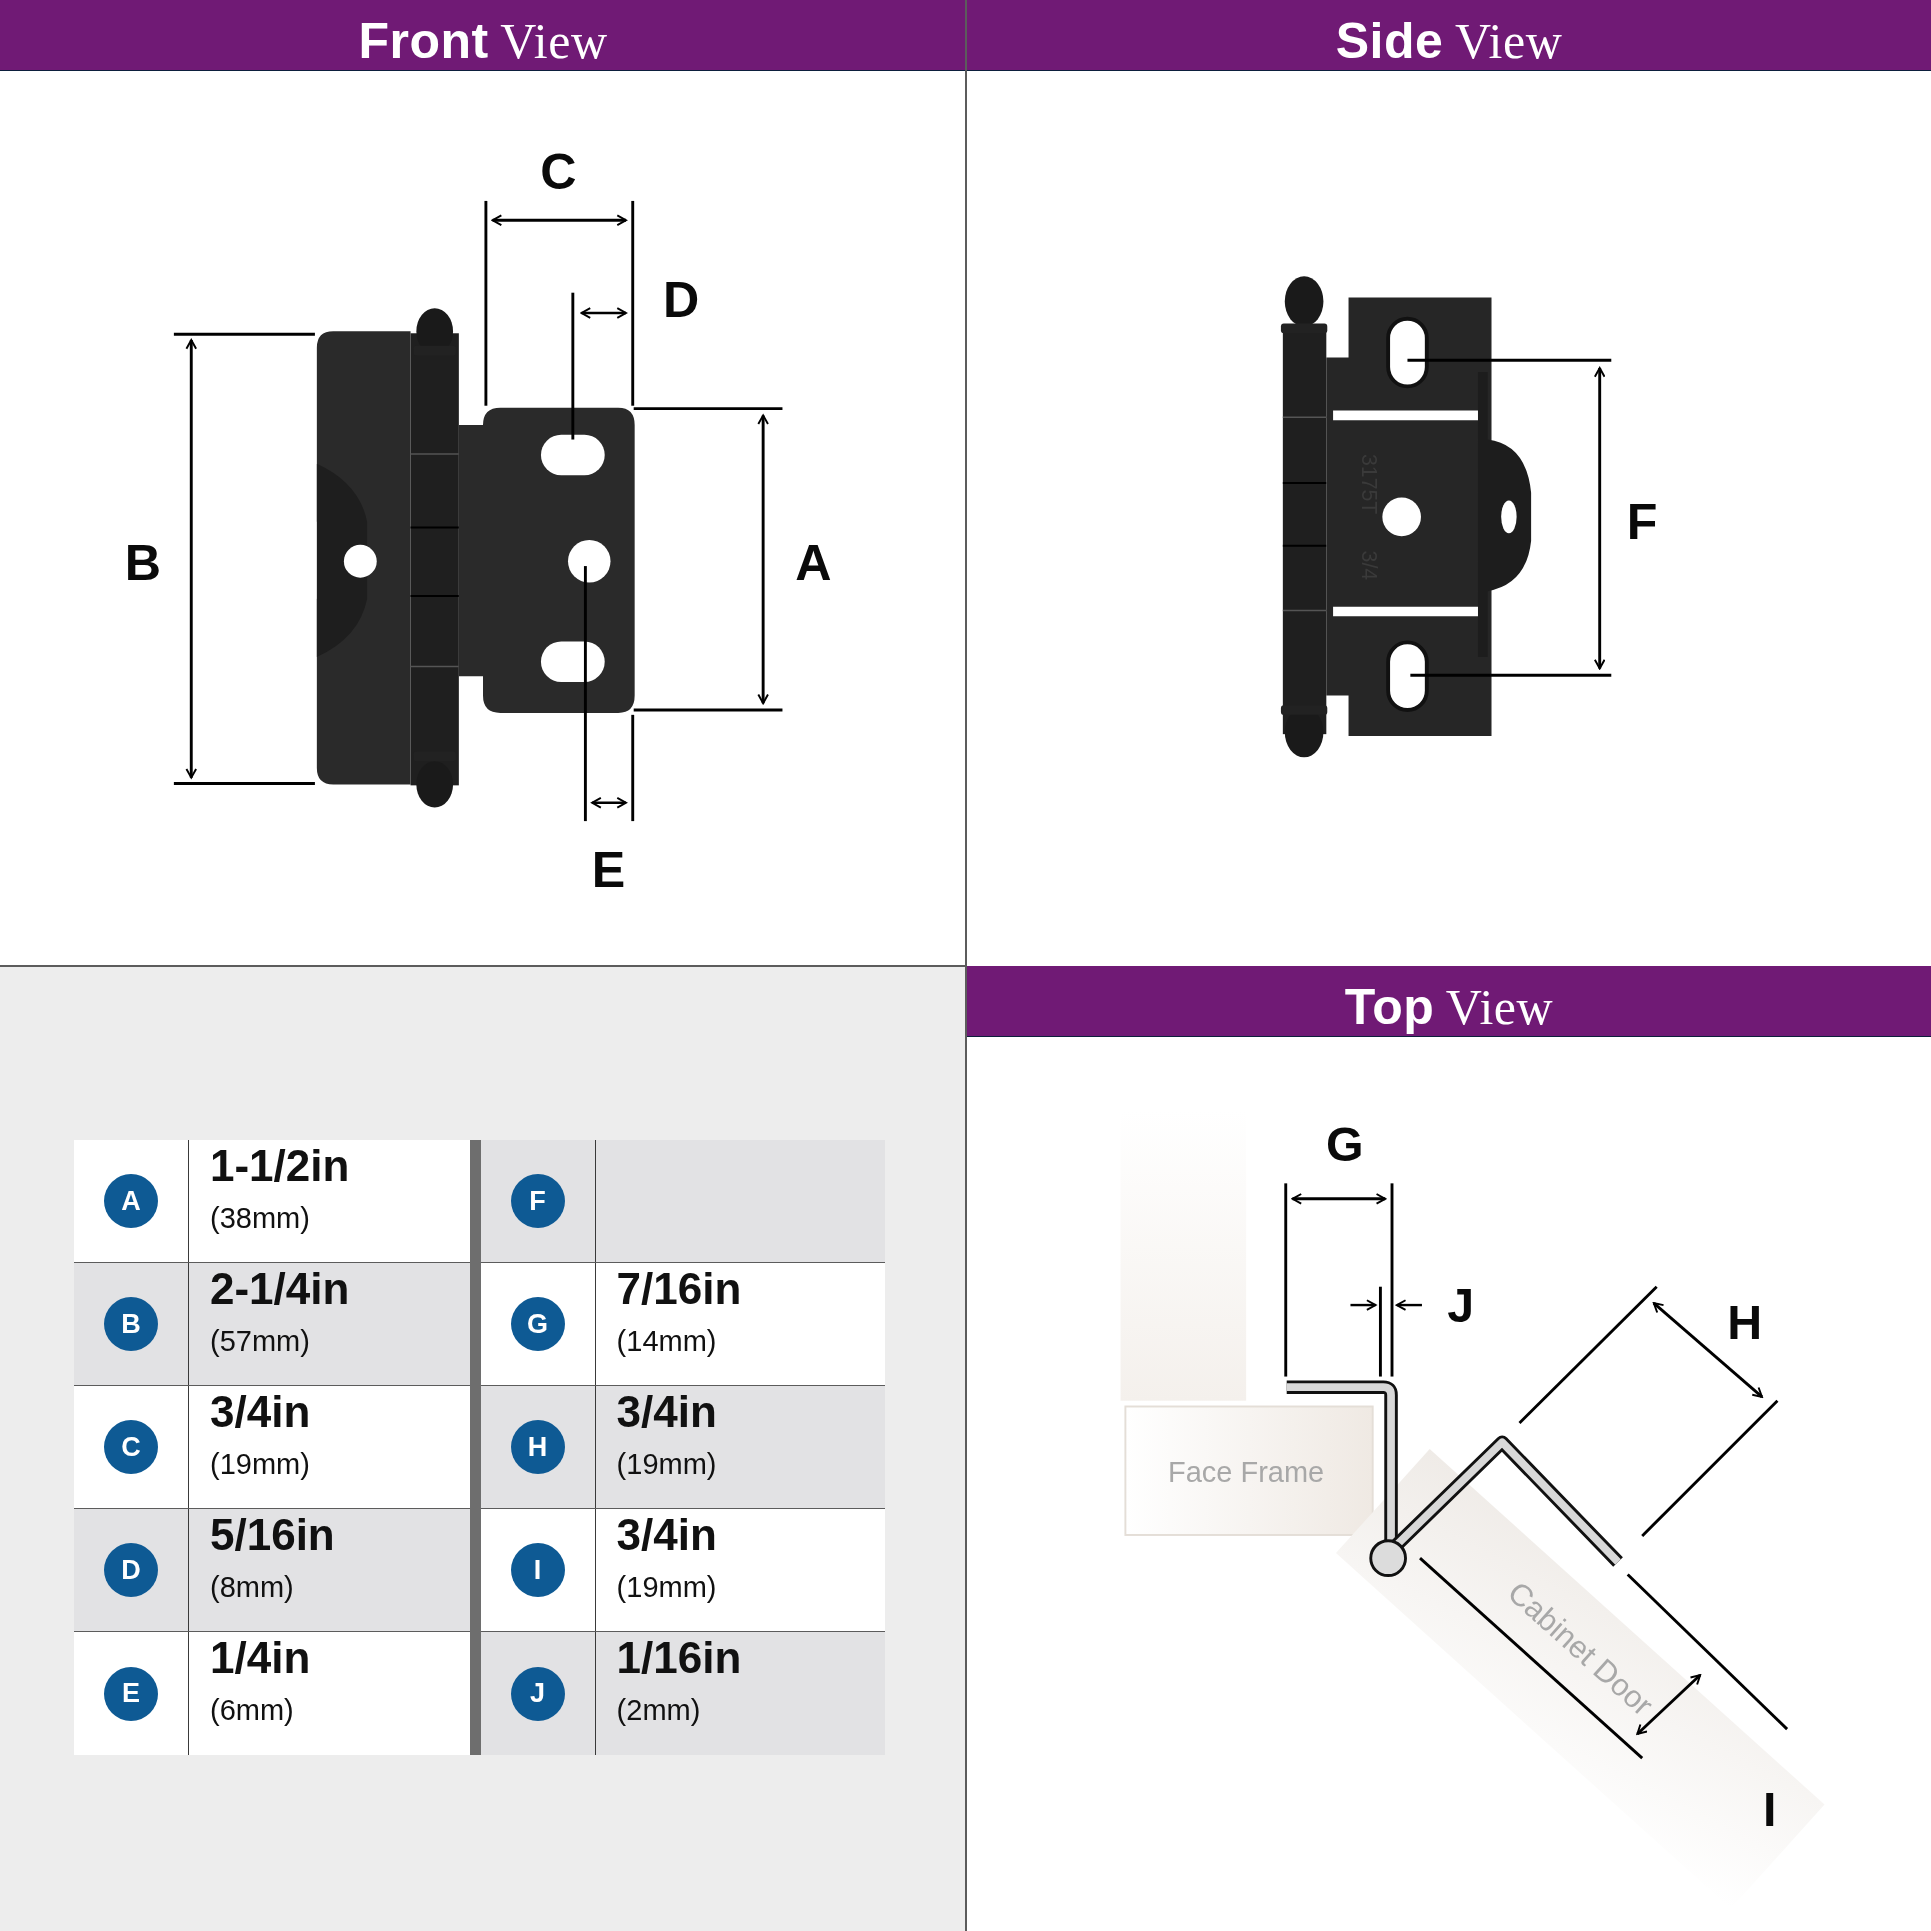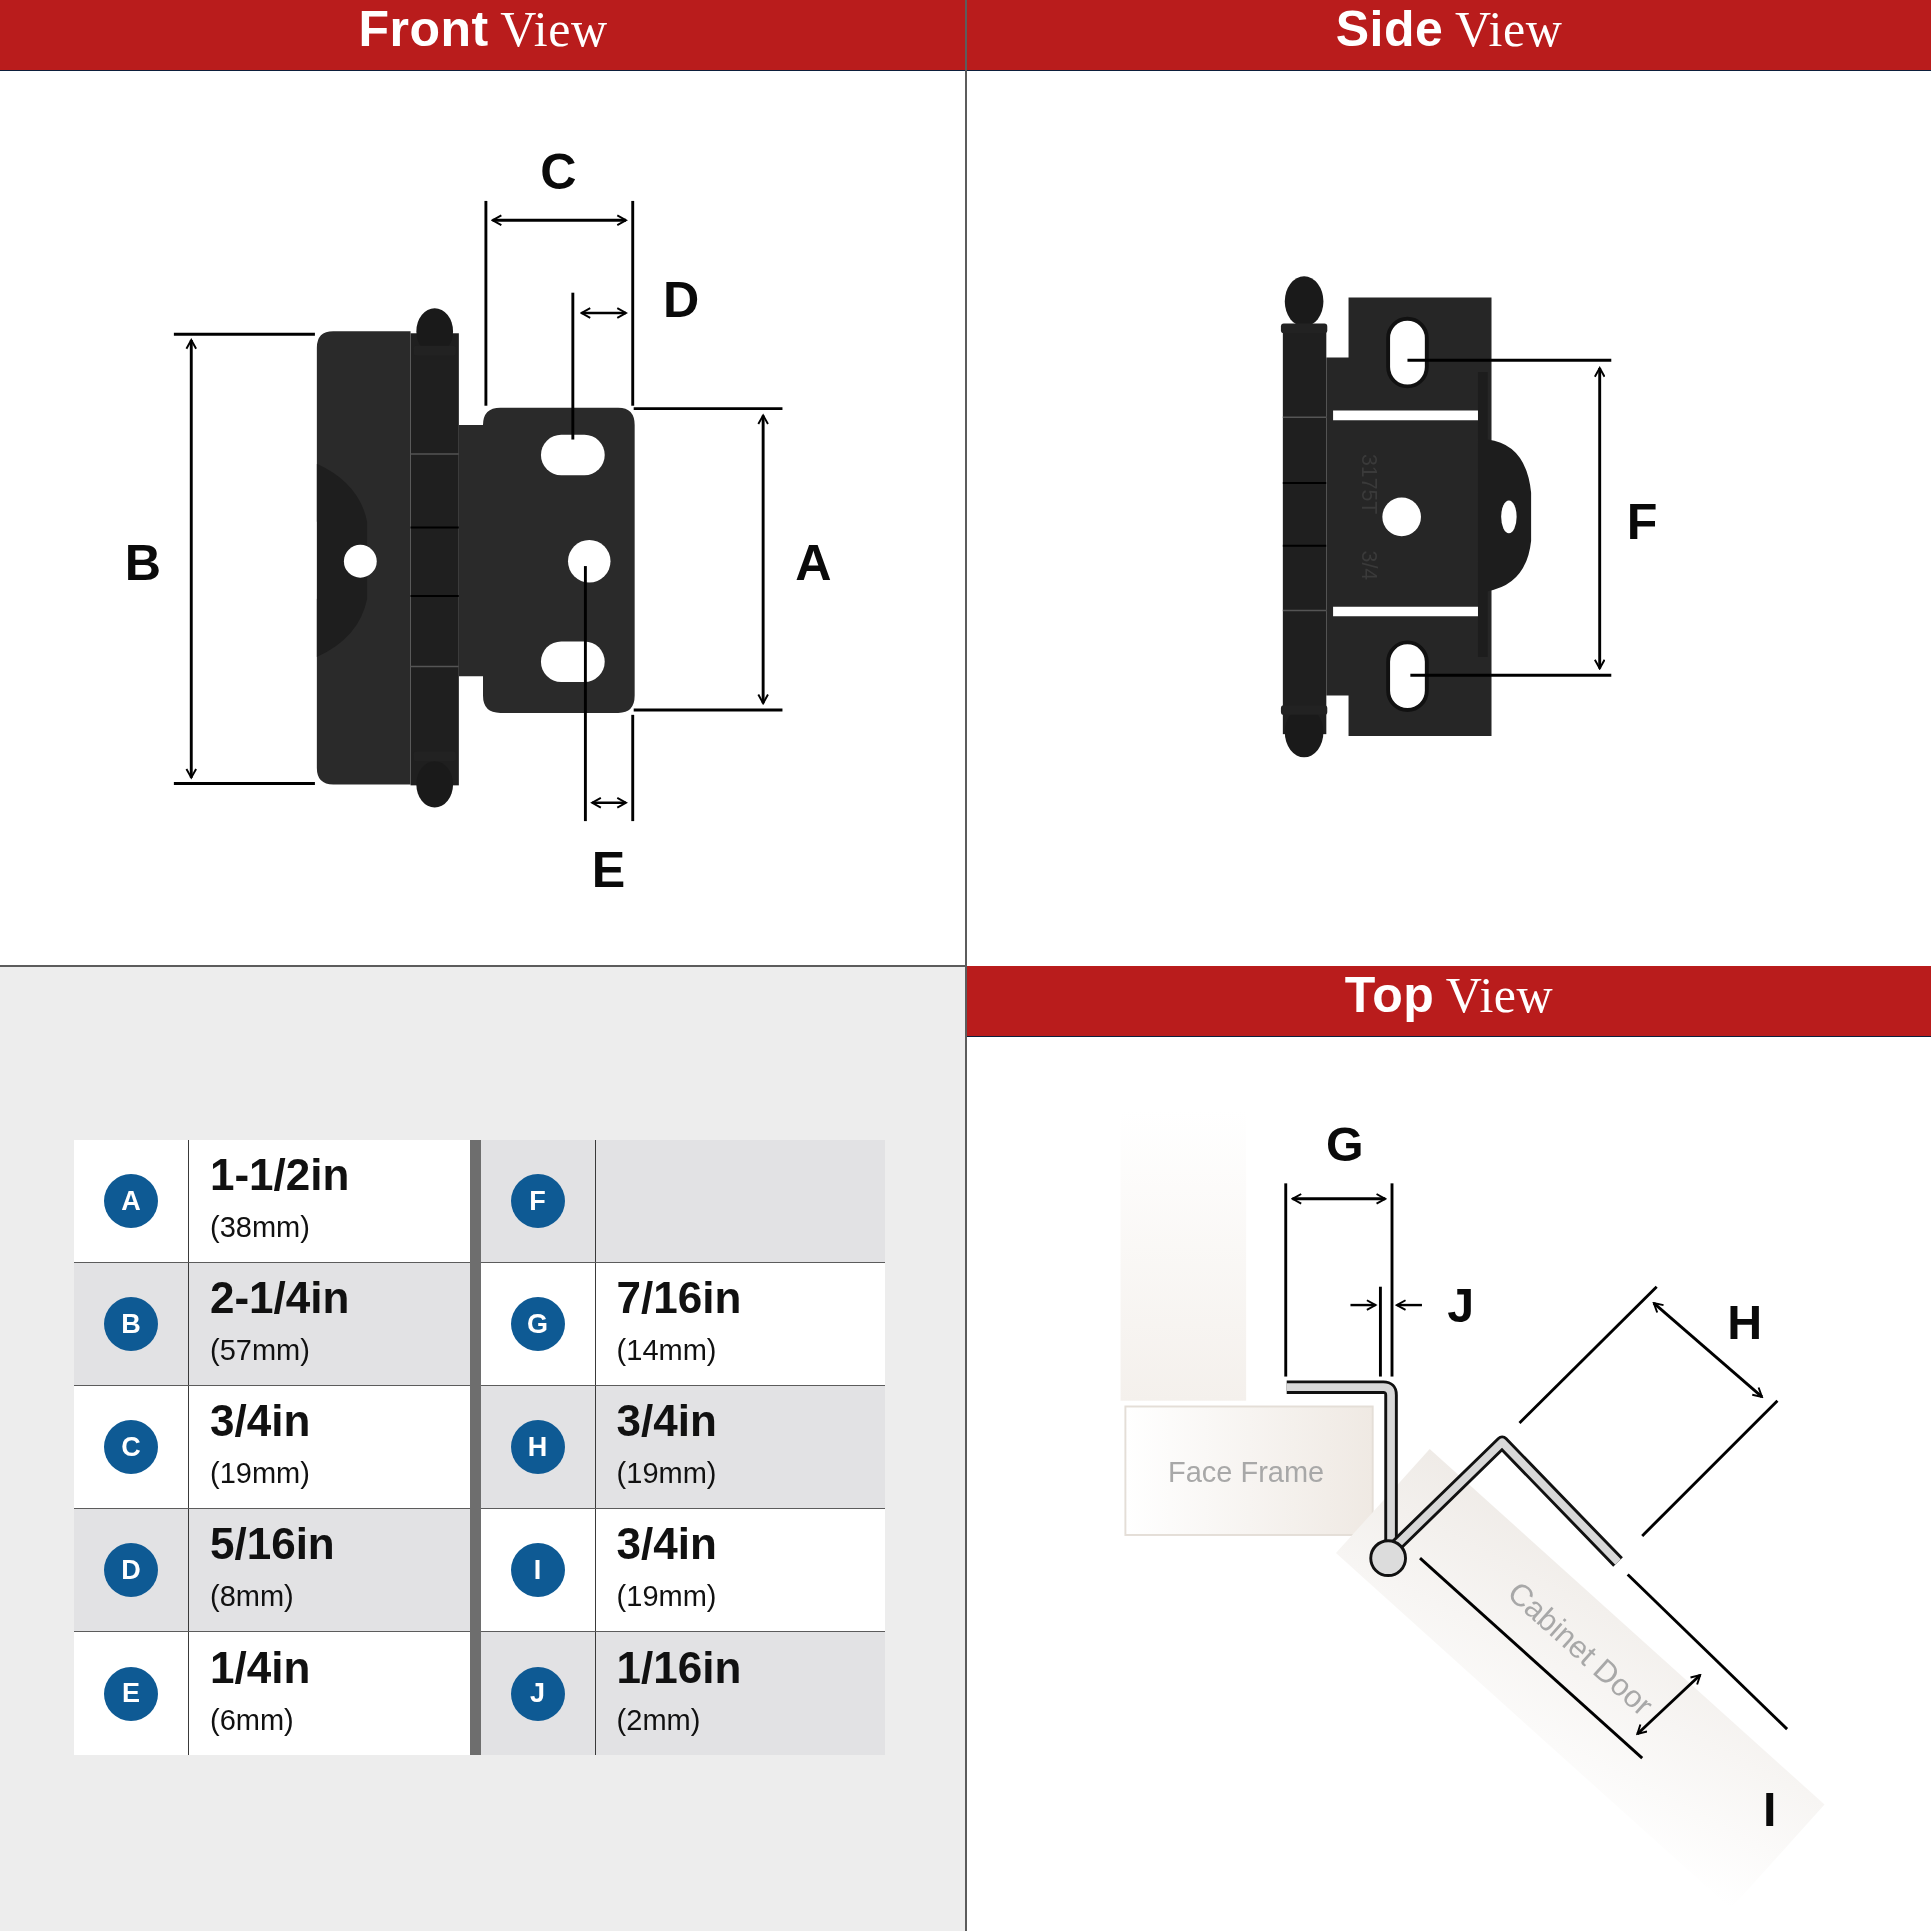--- a/index.html
+++ b/index.html
@@ -11,22 +11,22 @@
     .quad { position: absolute; box-sizing: border-box; }
     #q-front { left: 0; top: 0; width: 966px; height: 966px; background: #fff; }
     #q-side  { left: 966px; top: 0; width: 966px; height: 966px; background: #fff; }
     #q-spec  { left: 0; top: 966px; width: 966px; height: 966px; background: #ededed; }
     #q-top   { left: 966px; top: 966px; width: 966px; height: 966px; background: #fff; }
     .vline { position: absolute; left: 965px; top: 0; width: 1.9px; height: 1931px; background: #5c5c5c; }
     .hline { position: absolute; left: 0; top: 965px; width: 966px; height: 1.9px; background: #5c5c5c; }
 
     .view-header {
       position: absolute; left: 0; top: 0; width: 100%; height: 70px;
-      background: #b91c1c; color: #fff;
-      display: flex; align-items: flex-start; justify-content: center;
+      background: #701a75; color: #fff;
+      display: flex; align-items: flex-end; justify-content: center;
       font-size: 50px; letter-spacing: 0.5px;
       border-bottom: 1px solid #0c1f3d;
     }
     .view-header .bold { font-weight: 700; margin-right: 11.6px; }
     .view-header .light { font-weight: 400; font-family: Liberation Serif, serif; }
     svg.diagram { position: absolute; left: 0; top: 0; }
 
     .dim-label { font-family: "Liberation Sans", "DejaVu Sans", sans-serif; font-weight: 700; fill: #0a0a0a; }
 
     
@@ -47,21 +47,21 @@
       width: 115px; display: flex; align-items: center; justify-content: center;
       border-right: 1.9px solid #3a3a3a; box-sizing: border-box;
     }
     .badge {
       width: 54px; height: 54px; border-radius: 50%;
       background: #0e5a94; color: #fff;
       display: flex; align-items: center; justify-content: center;
       font-weight: 700; font-size: 27px;
     }
     .value-cell {
-      flex: 1; padding-left: 21px; display: flex; flex-direction: column; justify-content: center;
+      flex: 1; padding-left: 21px; display: flex; flex-direction: column; 
       color: #111;
     }
     .value-in { font-weight: 700; font-size: 44px; line-height: 52px; }
     .value-mm { font-weight: 400; font-size: 29px; line-height: 52px; }
   </style>
 </head>
 <body>
 
 <div class="quad" id="q-front">
   <svg class="diagram" width="966" height="966" viewBox="0 0 1000 1000">

